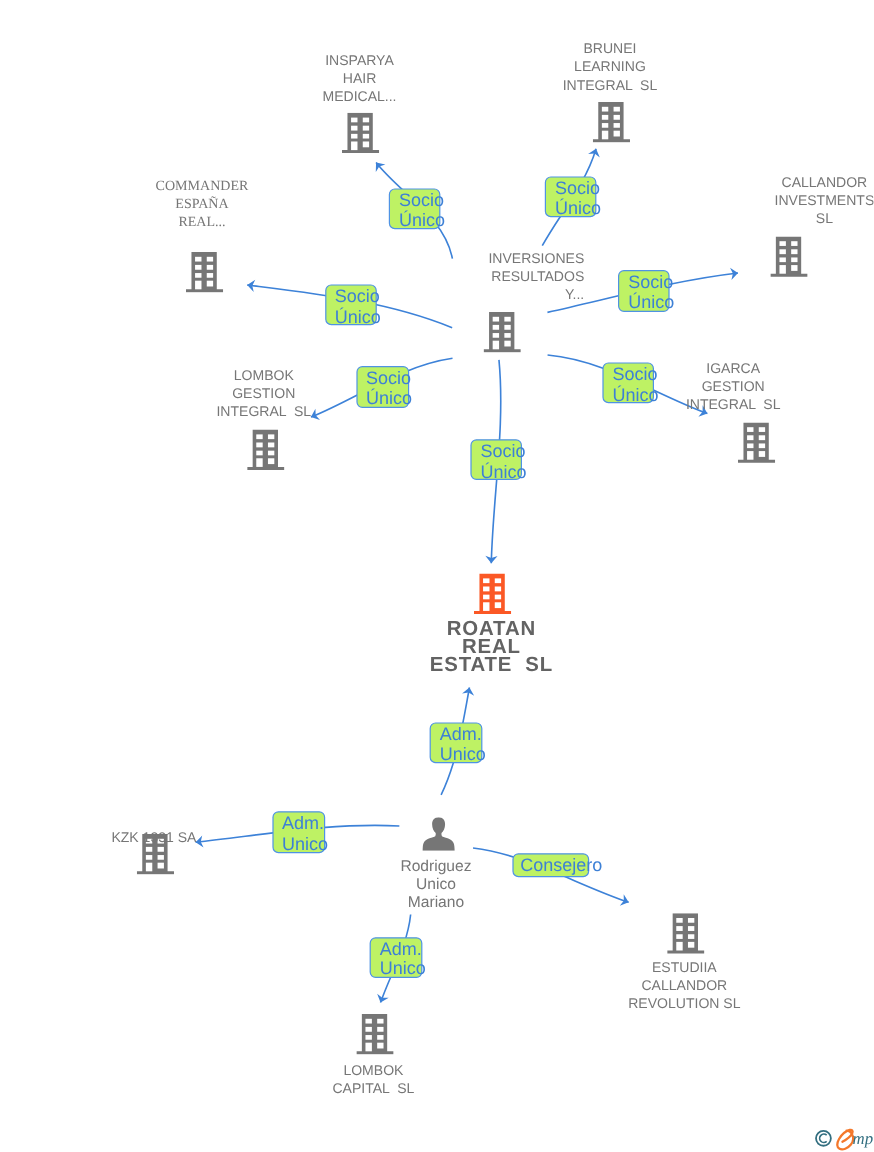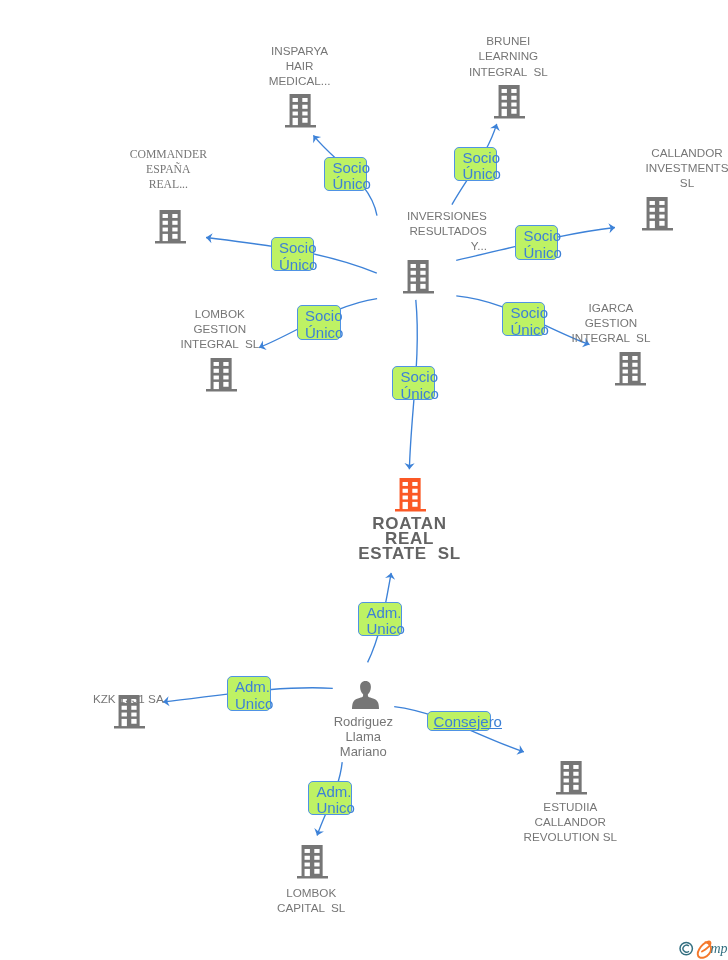--- a/index.html
+++ b/index.html
@@ -12,21 +12,21 @@
   .ico{position:absolute;display:block;}
   .nlabel{position:absolute;text-align:center;color:#767676;
           font-size:11.7px;line-height:15.2px;white-space:pre;}
   .nlabel.person{font-size:13px;}
   .nlabel.bold{font-weight:bold;color:#636363;font-size:17px;letter-spacing:0.7px;}
   .relbox{position:absolute;box-sizing:border-box;
           border:1.5px solid #4f93e4;border-radius:5px;
           background:#bef264;
           color:#3d80d6;font-size:15px;line-height:16.6px;
           white-space:pre;padding-left:7.5px;padding-top:2px;}
-  .relbox.one{padding-top:2px;padding-left:5.6px;line-height:16px;text-decoration:underline;}
+  .relbox.one{padding-top:2px;padding-left:5.6px;line-height:16px;}
   #wm{position:absolute;left:644px;top:929px;}
 </style>
 </head>
 <body>
 
 <div id="stage">
 
 <svg id="edgelayer" viewBox="0 0 728 960" width="728" height="960">
   <defs>
     <marker id="ah" viewBox="-8 -6 9 12" refX="0" refY="0" markerWidth="8.2" markerHeight="11.6" orient="auto" markerUnits="userSpaceOnUse">
@@ -198,21 +198,21 @@
   <div class="nlabel bold" style="left:311.5px;top:515.5px;width:140px;">ROATAN
 REAL
 ESTATE  SL</div>
 </div>
 
 <div class="node">
   <svg class="ico" style="left:324px;top:681px;" width="27" height="28" viewBox="0 0 27 28">
     <path fill="#767676" d="M13.5 0 C9.9 0 8.1 2.5 8.1 5.9 C8.1 9.0 9.4 11.9 11.1 13.2 C11.2 14.3 11.1 15.2 10.7 15.8 C9.1 17.2 2.9 17.0 1.0 21.4 C0.3 23.0 0.05 25.6 0 28 H27 C26.95 25.6 26.7 23.0 26.0 21.4 C24.1 17.0 17.9 17.2 16.3 15.8 C15.9 15.2 15.8 14.3 15.9 13.2 C17.6 11.9 18.9 9.0 18.9 5.9 C18.9 2.5 17.1 0 13.5 0 Z"></path>
   </svg>
   <div class="nlabel person" style="left:265.3px;top:713.6px;width:140px;">Rodriguez
-Llama
+Unico
 Mariano</div>
 </div>
 
 <div class="node">
   <svg class="ico" style="left:86.2px;top:695px;" width="31" height="33.6" viewBox="0 0 31 33.6">
     <path fill="#767676" d="M4.55 0 H25.65 V31.1 H31 V33.6 H0 V31.1 H4.55 Z"></path>
     <g fill="#ffffff">
       <rect x="7.55" y="4.0" width="5.35" height="3.95"></rect>
           <rect x="17.3" y="4.0" width="5.3" height="3.95"></rect>
       <rect x="7.55" y="10.75" width="5.35" height="4.05"></rect>

